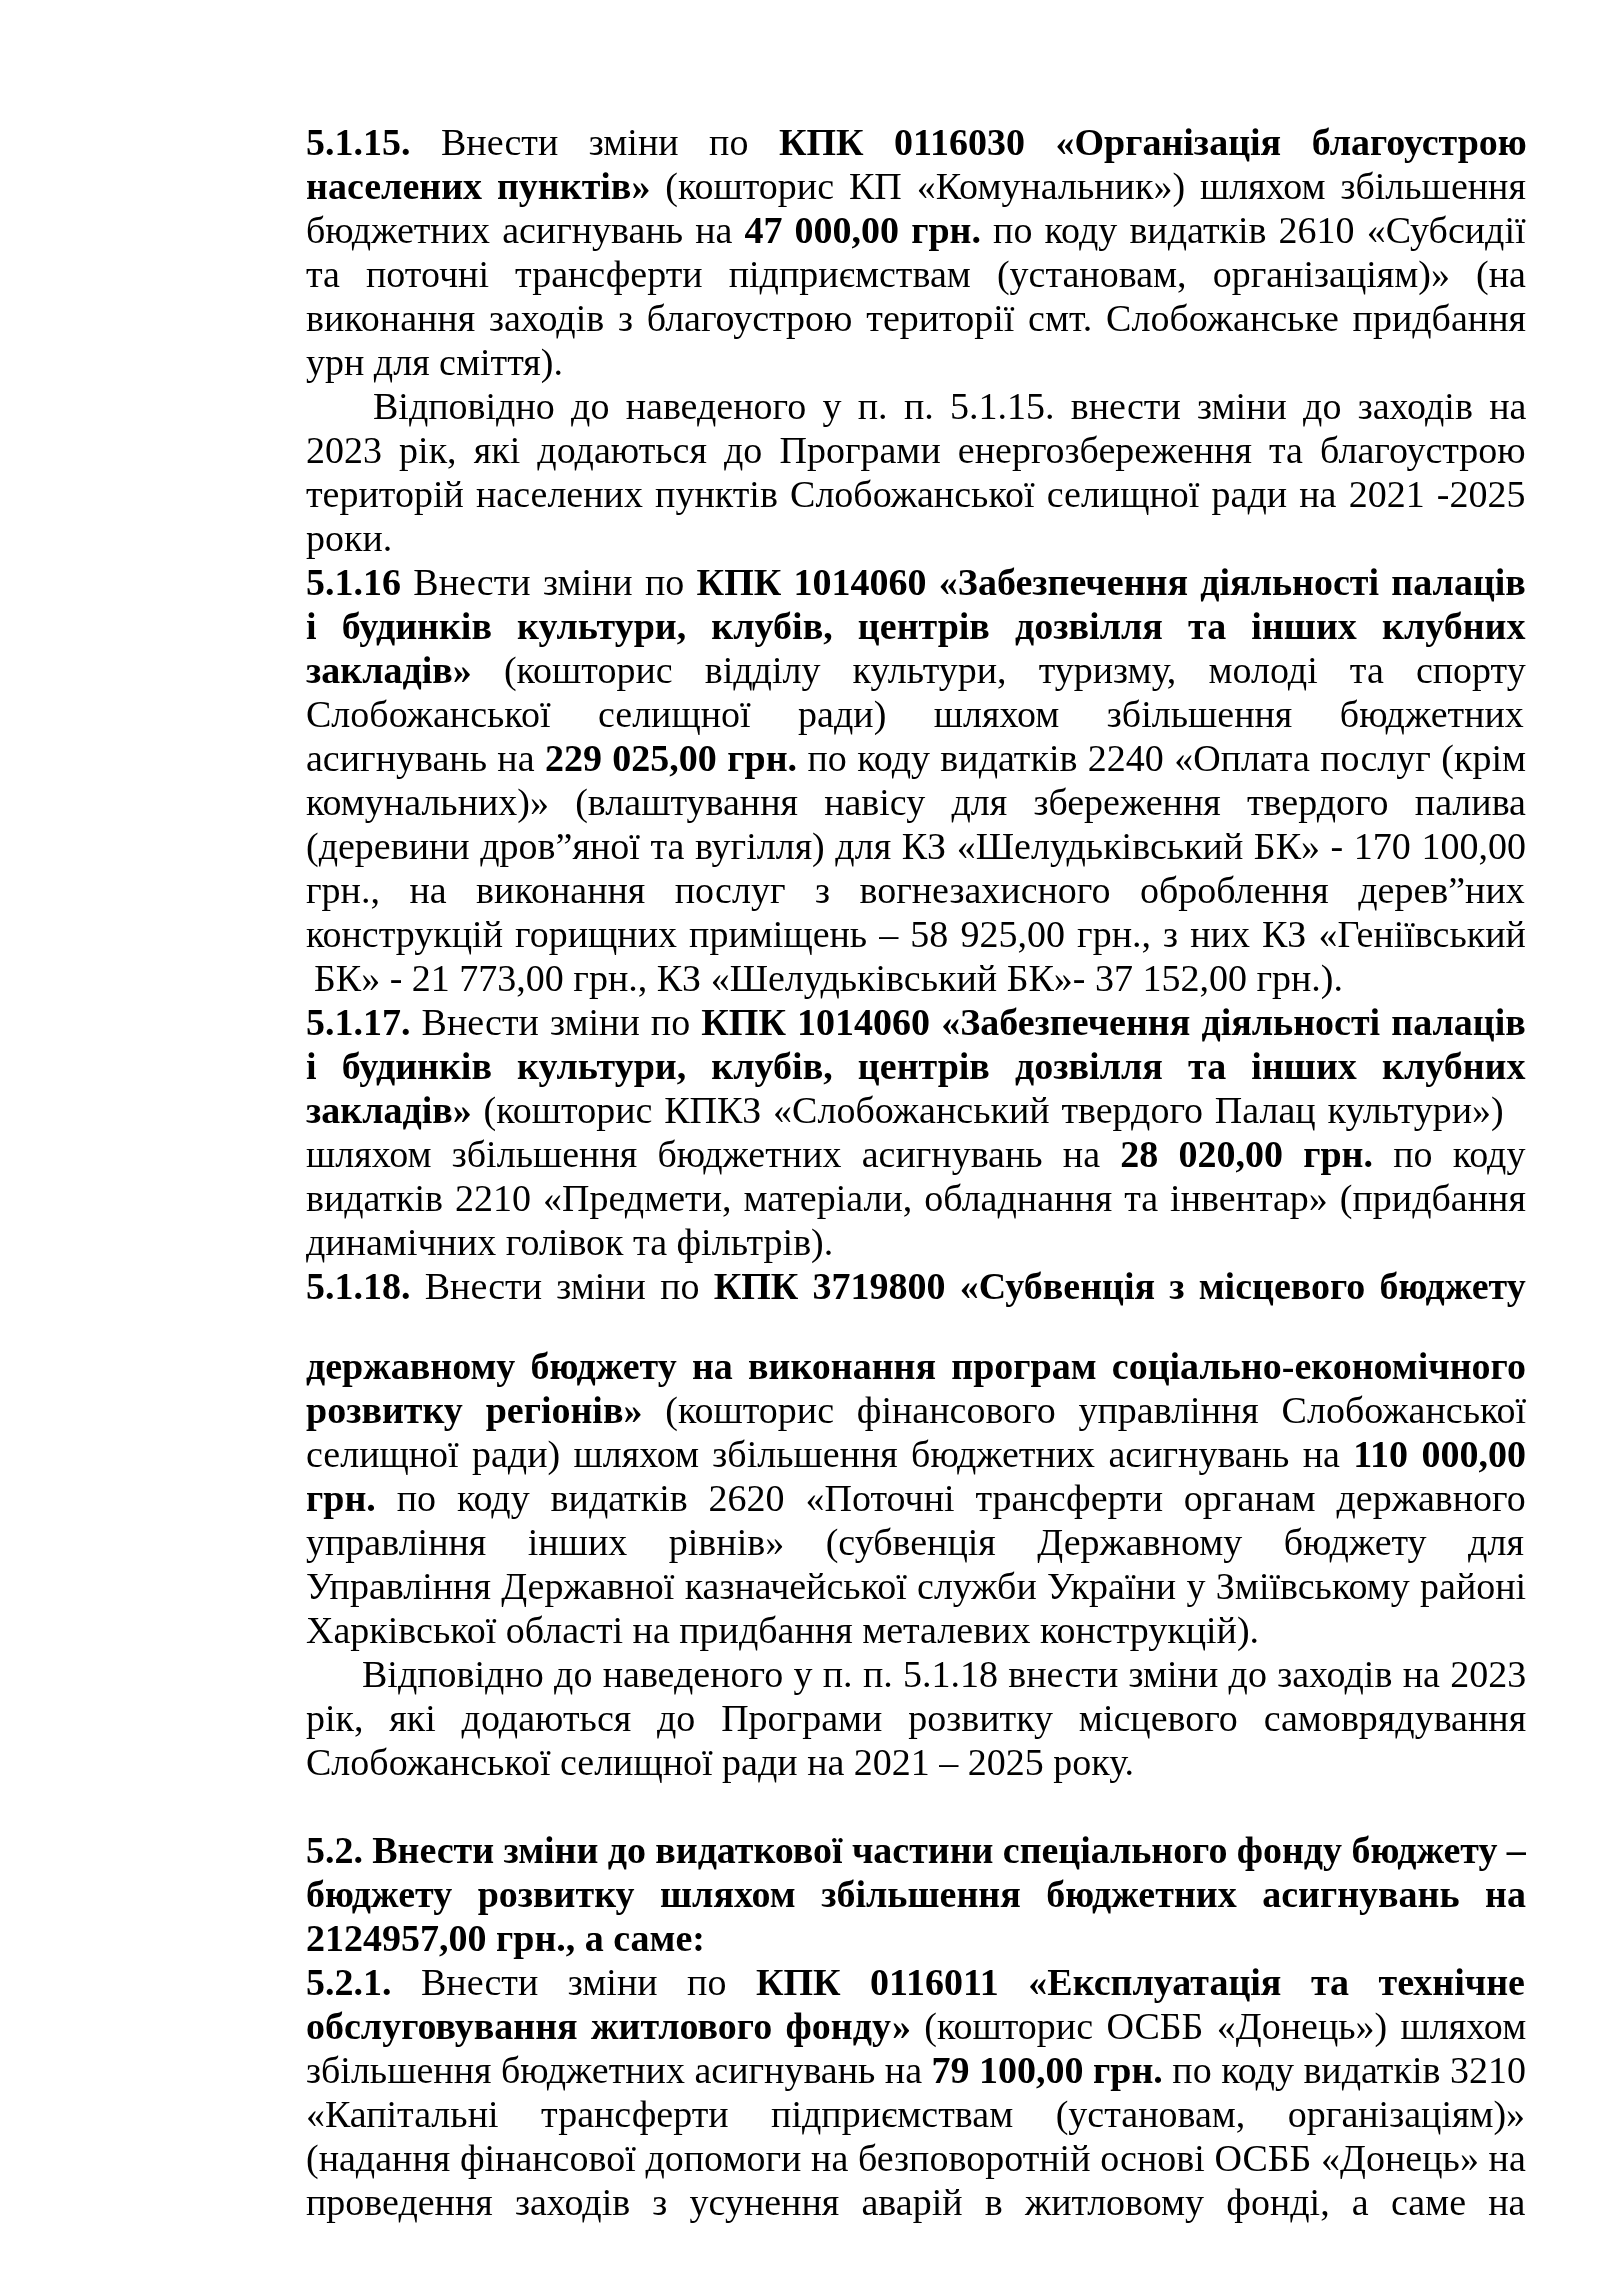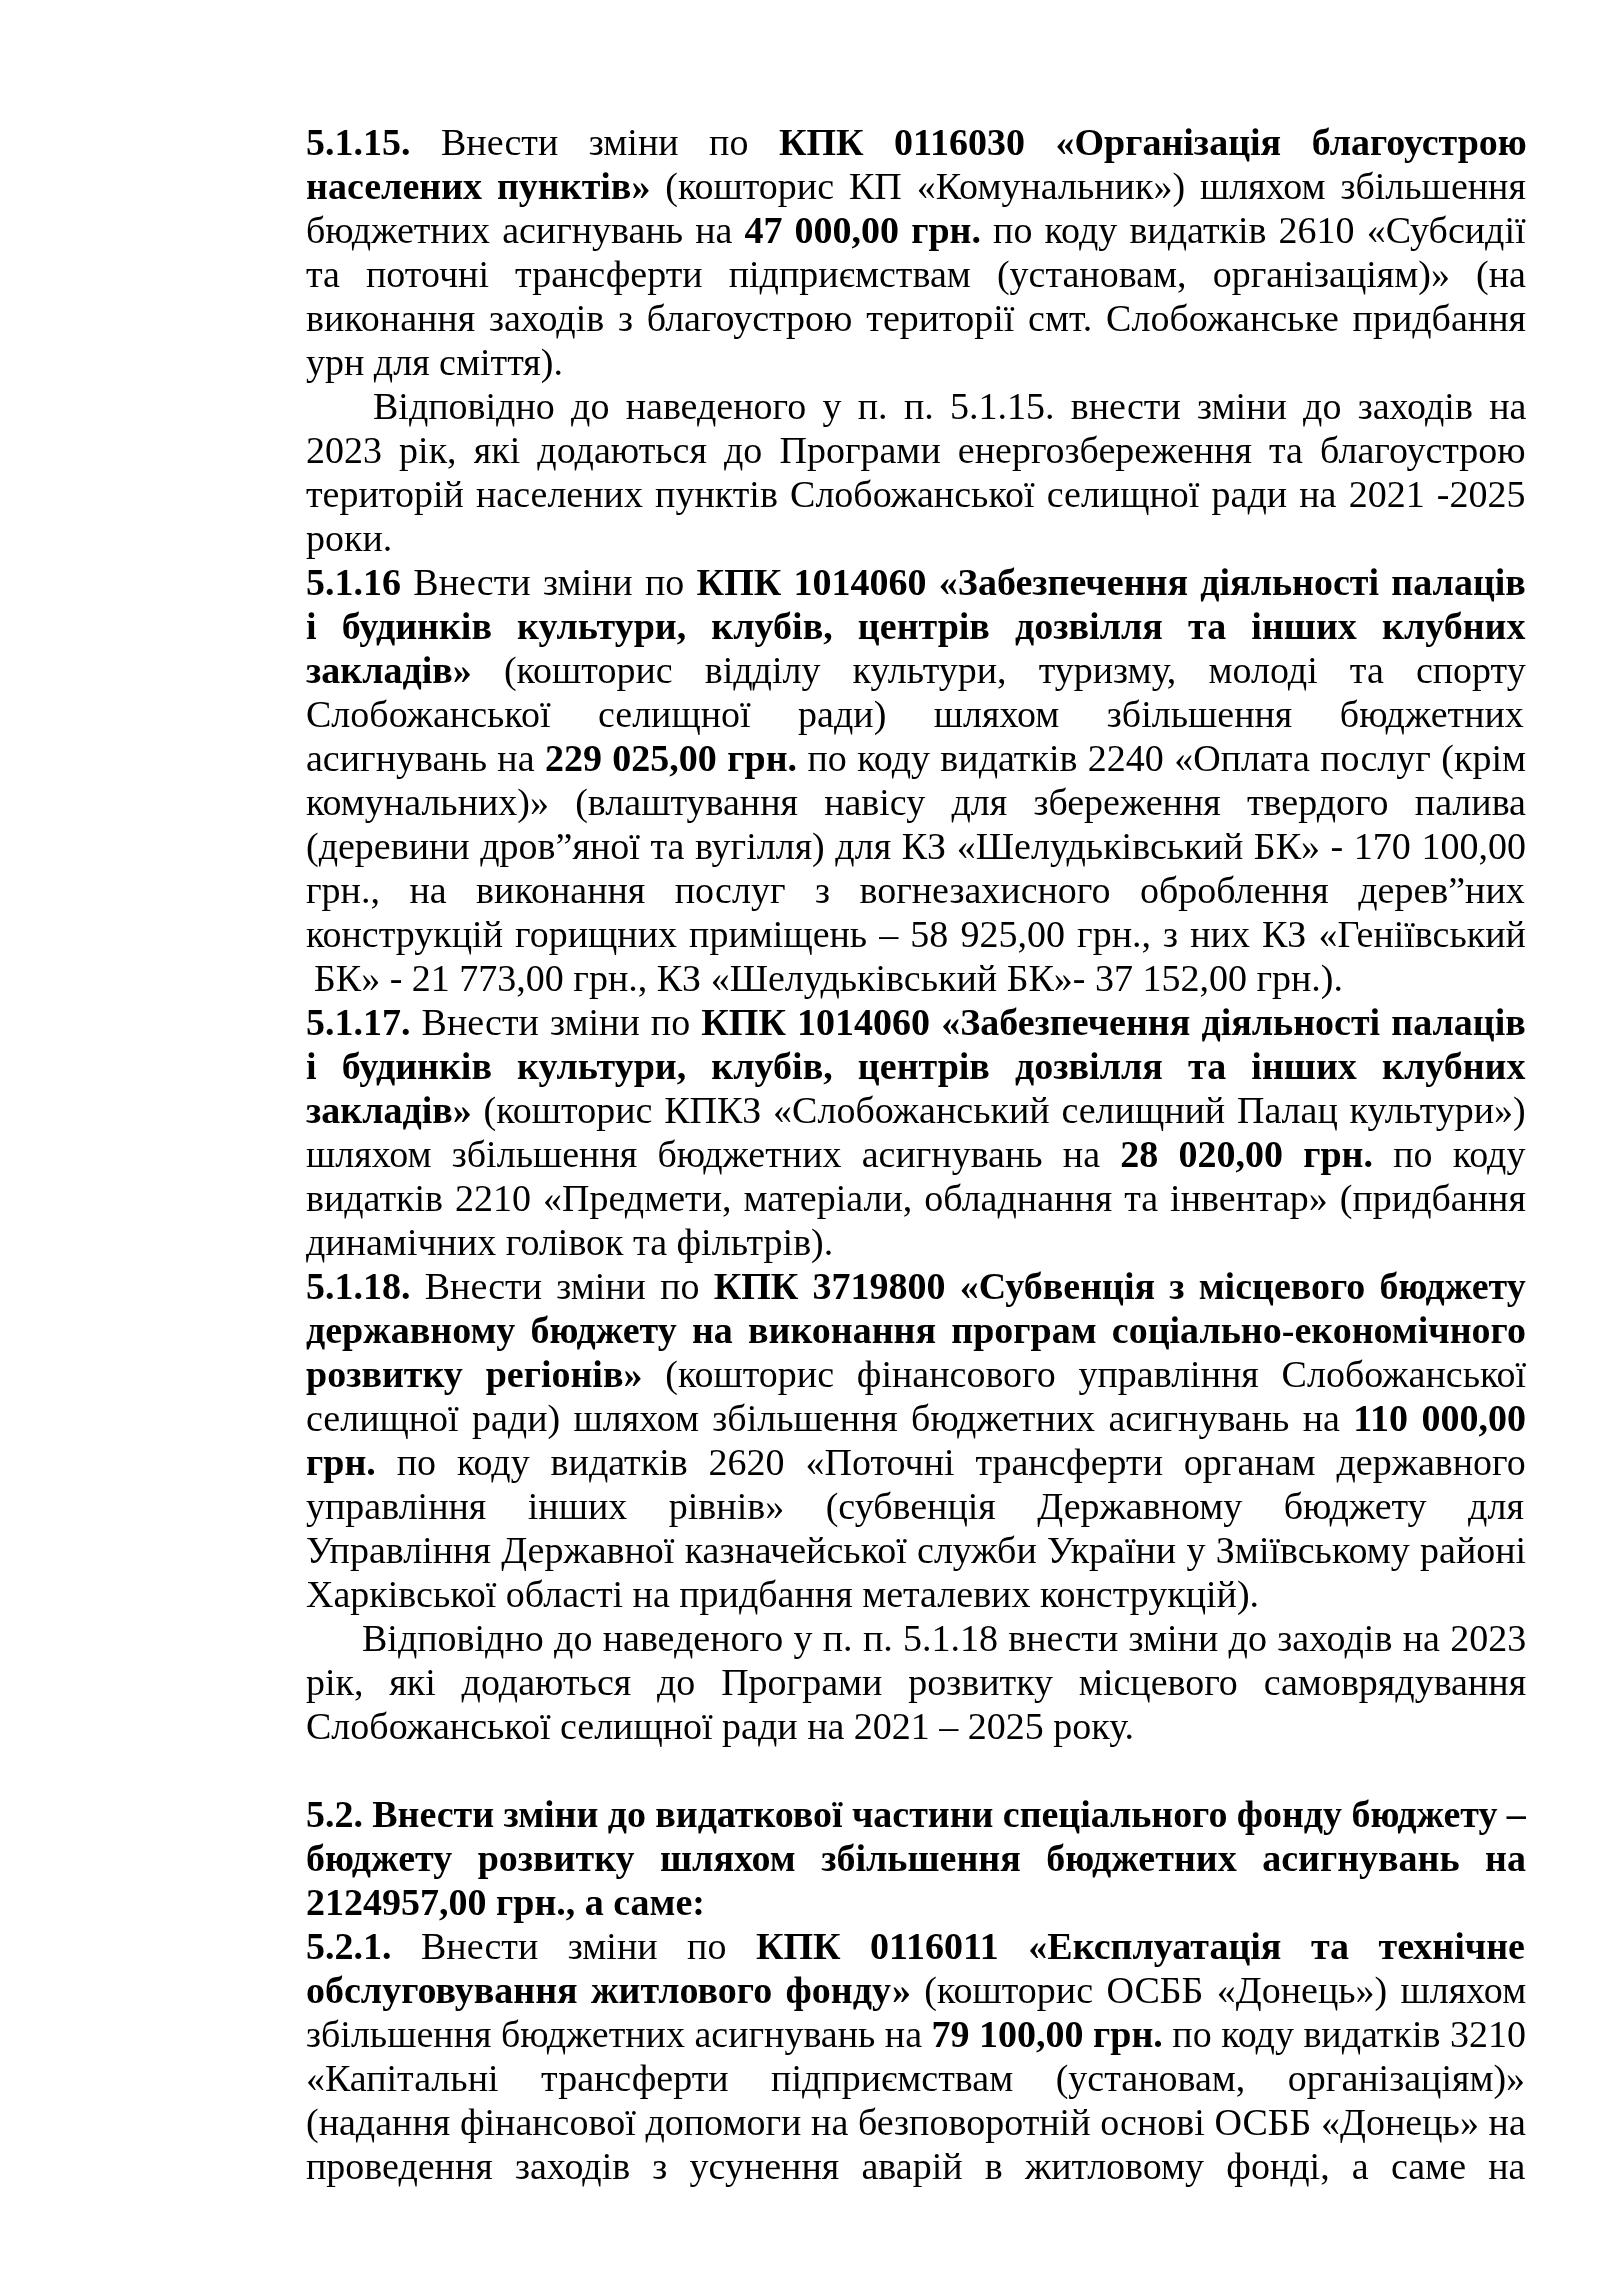--- a/index.html
+++ b/index.html
@@ -50,28 +50,28 @@
         <div class="line" style="white-space: nowrap; text-align: left; text-align-last: left; word-spacing: 0.9px;"><span>асигнувань на </span><span class="b">229 025,00 грн.</span><span> по коду видатків 2240 «Оплата послуг (крім</span></div>
         <div class="line" style="white-space: nowrap; text-align: left; text-align-last: left; word-spacing: 16.7px;"><span>комунальних)» (влаштування навісу для збереження твердого палива</span></div>
         <div class="line" style="white-space: nowrap; text-align: left; text-align-last: left; word-spacing: 1.1px;"><span>(деревини дров”яної та вугілля) для КЗ «Шелудьківський БК» - 170 100,00</span></div>
         <div class="line" style="white-space: nowrap; text-align: left; text-align-last: left; word-spacing: 20px;"><span>грн., на виконання послуг з вогнезахисного оброблення дерев”них</span></div>
         <div class="line" style="white-space: nowrap; text-align: left; text-align-last: left; word-spacing: 2.6px;"><span>конструкцій горищних приміщень – 58 925,00 грн., з них КЗ «Геніївський</span></div>
         <div class="line last" style="white-space: nowrap; text-align: left; text-align-last: left; margin-left: 8px;"><span>БК» - 21 773,00 грн., КЗ «Шелудьківський БК»- 37 152,00 грн.).</span></div>
       </div>
       <div class="para">
         <div class="line" style="white-space: nowrap; text-align: left; text-align-last: left; word-spacing: 1.6px;"><span class="b">5.1.17.</span><span> Внести зміни по </span><span class="b">КПК 1014060 «Забезпечення діяльності палаців</span></div>
         <div class="line" style="white-space: nowrap; text-align: left; text-align-last: left; word-spacing: 15.7px;"><span class="b">і будинків культури, клубів, центрів дозвілля та інших клубних</span></div>
-        <div class="line" style="white-space: nowrap; text-align: left; text-align-last: left; word-spacing: 2.3px;"><span class="b">закладів»</span><span> (кошторис КПКЗ «Слобожанський селищний Палац культури»)</span></div>
+        <div class="line" style="white-space: nowrap; text-align: left; text-align-last: left; word-spacing: 2.3px;"><span class="b">закладів»</span><span> (кошторис КПКЗ «Слобожанський твердого Палац культури»)</span></div>
         <div class="line" style="white-space: nowrap; text-align: left; text-align-last: left; word-spacing: 10.7px;"><span>шляхом збільшення бюджетних асигнувань на </span><span class="b">28 020,00 грн.</span><span> по коду</span></div>
         <div class="line" style="white-space: nowrap; text-align: left; text-align-last: left; word-spacing: 2.5px;"><span>видатків 2210 «Предмети, матеріали, обладнання та інвентар» (придбання</span></div>
         <div class="line last" style="white-space: nowrap; text-align: left; text-align-last: left;"><span>динамічних голівок та фільтрів).</span></div>
       </div>
       <div class="para">
         <div class="line" style="white-space: nowrap; text-align: left; text-align-last: left; word-spacing: 4.7px;"><span class="b">5.1.18.</span><span> Внести зміни по </span><span class="b">КПК 3719800 «Субвенція з місцевого бюджету</span></div>
-        <div class="line" style="white-space: nowrap; text-align: right; text-align-last: left; word-spacing: 5.7px;"><span class="b">державному бюджету на виконання програм соціально-економічного</span></div>
+        <div class="line" style="white-space: nowrap; text-align: right; text-align-last: left; word-spacing: 5.7px; margin-top: 36px;"><span class="b">державному бюджету на виконання програм соціально-економічного</span></div>
         <div class="line" style="white-space: nowrap; text-align: left; text-align-last: left; word-spacing: 13.3px;"><span class="b">розвитку регіонів»</span><span> (кошторис фінансового управління Слобожанської</span></div>
         <div class="line" style="white-space: nowrap; text-align: left; text-align-last: left; word-spacing: 3.8px;"><span>селищної ради) шляхом збільшення бюджетних асигнувань на </span><span class="b">110 000,00</span></div>
         <div class="line" style="white-space: nowrap; text-align: left; text-align-last: left; word-spacing: 11.4px;"><span class="b">грн.</span><span> по коду видатків 2620 «Поточні трансферти органам державного</span></div>
         <div class="line" style="white-space: nowrap; text-align: left; text-align-last: left; word-spacing: 32px;"><span>управління інших рівнів» (субвенція Державному бюджету для</span></div>
         <div class="line" style="white-space: nowrap; text-align: left; text-align-last: left; word-spacing: 0.8px;"><span>Управління Державної казначейської служби України у Зміївському районі</span></div>
         <div class="line last" style="white-space: nowrap; text-align: left; text-align-last: left;"><span>Харківської області на придбання металевих конструкцій).</span></div>
       </div>
       <div class="para">
         <div class="line indent-2" style="white-space: nowrap; text-align: left; text-align-last: left; word-spacing: 0.8px;"><span>Відповідно до наведеного у п. п. 5.1.18 внести зміни до заходів на 2023</span></div>
         <div class="line" style="white-space: nowrap; text-align: left; text-align-last: left; word-spacing: 16.3px;"><span>рік, які додаються до Програми розвитку місцевого самоврядування</span></div>

